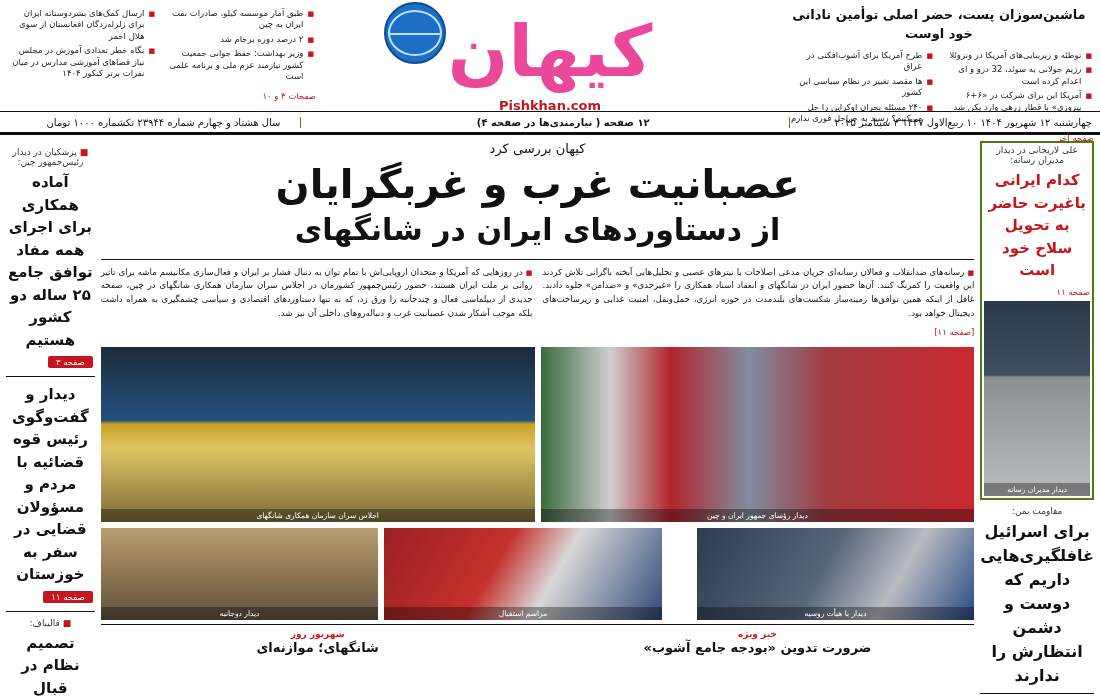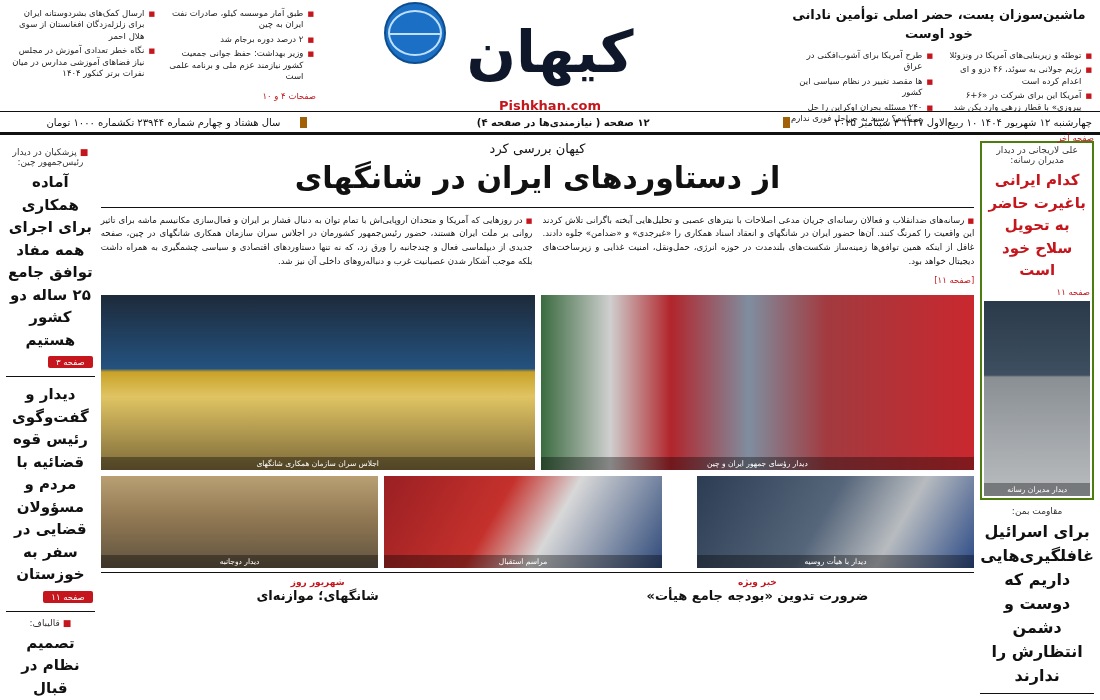--- a/index.html
+++ b/index.html
@@ -26,22 +26,22 @@
   .bullet-mark { color:#c4161c; flex:0 0 auto; font-size:7px; padding-top:2px; }
   .col2 { display:flex; gap:8px; }
   .col2 > div { flex:1 1 0; }
 
   .mast-center {
     position:absolute; left:50%; transform:translateX(-50%);
     top:0; width:360px; text-align:center;
   }
   .logo-wrap { position:relative; height:104px; }
   .kayhan-title {
-    font-size:58px; font-weight:bold; letter-spacing:-2px;
-    color:#0f172a; line-height:104px; direction:rtl;
+    font-size:71px; font-weight:bold; letter-spacing:-2px;
+    color:#ec4899; line-height:104px; direction:rtl;
   }
   .globe {
     position:absolute; top:2px; left:14px; width:62px; height:62px; border-radius:50%;
     background:#1b6fc4; border:2px solid #0d4d8d;
   }
   .globe:before {
     content:""; position:absolute; inset:6px 2px; border:2px solid #bfe0ff; border-radius:50%;
   }
   .globe:after {
     content:""; position:absolute; top:50%; left:3px; right:3px; height:2px; background:#bfe0ff;
@@ -50,21 +50,21 @@
 
   .mast-strip {
     position:absolute; bottom:0; left:0; right:0; height:22px;
     border-top:1px solid #111; border-bottom:1px solid #111;
     display:flex; align-items:center; font-size:10px;
   }
   .strip-cell { padding:0 8px; white-space:nowrap; }
   .strip-left { flex:0 0 300px; text-align:left; }
   .strip-center { flex:1 1 auto; text-align:center; font-weight:bold; }
   .strip-right { flex:0 0 300px; text-align:center;padding-left:35px; }
-  .sep { border-left:7px solid #a16207;padding-left:44px; }
+  .sep { border-left:1px solid #a16207;padding-left:44px; }
 
   
   .content { display:flex; height:563px; }
   .col-right { width:300px; padding:6px 6px 0 3px; }
   .col-main { flex:1 1 auto; padding:6px 3px 0 3px; }
   .col-left { width:300px; padding:6px 3px 0 6px; }
 
   
   .side-box { border-bottom:1px solid #111; padding:6px 2px 8px 2px; }
   .side-kicker { font-size:9px; text-align:center; color:#333; margin-bottom:4px; }
@@ -134,21 +134,21 @@
     <div class="mast-right">
       <div class="mast-head-title">ماشین‌‌سوزان پست، حضر اصلی توأمین نادانی خود اوست</div>
       <div class="col2">
         <div class="bullet-list">
           <div class="bullet-row">
               <span class="bullet-mark">■</span>
               <span>توطئه و زیربنایی‌های آمریکا در ونزوئلا</span>
             </div>
           <div class="bullet-row">
               <span class="bullet-mark">■</span>
-              <span>رژیم جولانی به سوئد، ۴۶ دزو و ای اعدام کرده است</span>
+              <span>رژیم جولانی به سوئد، 32 دزو و ای اعدام کرده است</span>
             </div>
           <div class="bullet-row">
               <span class="bullet-mark">■</span>
               <span>آمریکا این برای شرکت در «۶+۶ پیروزی» با قطار زرهی وارد یکن شد</span>
             </div>
         </div>
         <div class="bullet-list">
           <div class="bullet-row">
               <span class="bullet-mark">■</span>
               <span>طرح آمریکا برای آشوب‌افکنی در عراق</span>
@@ -226,20 +226,21 @@
 
       <div class="side-kicker">مقاومت بمن:</div>
       <div class="side-title" style="font-size:16px">برای اسرائیل غافلگیری‌هایی داریم که دوست و دشمن انتظارش را ندارند</div>
       <div class="hr-blk"></div>
       <div class="body-text">حسام‌الله الشنایی، عضو دفتر سیاسی اصرارالله بمن: اعلام کرد که این غافلگیری‌های واقعی در چنته دارد که نه دوست و نه دشمن انتظار آن را ندارد و در رژه‌های دفاعی این قابلیت‌های فوق‌العاده‌ای وجود دارد. هر غافلگیری‌های بسیار، با نگاه‌های جدید و استراتژی‌های پیشرفته در همه زمینه‌ها در اختیار دارد. اگر منابع و ثروت لازم را داشتیم، از شرایط غیره کرده و برای جهاد خود را با فلسطین نمی‌نشینم. پاسخ بمن به این تجاوز رژیم صهیونیستی، درنتاگرد سنگین خواهد بود. بمن امروز، بیش از هر زمان دیگر، در قبال مبارزه و متجاوزان متحد و مصر است. مقامات این کشور در تنگه قندهار را روی سر می‌گذارند. اسکارلت رای یک ویژگی خاص دارد چرا که در مسافت ۸۰۰ مایل دریایی دور از سواحل بمن و برای سواحل عربستان انجام شده است.</div>
 
     </div>
 
     <div class="col-main">
       <div class="main-kicker">کیهان بررسی کرد</div>
+      <div class="main-head">عصبانیت غرب و غربگرایان</div>
       <div class="main-sub">از دستاوردهای ایران در شانگهای</div>
 
       <div class="main-cols">
         <div>
           <span class="bullet-mark">■</span>
           <span>رسانه‌های ضدانقلاب و فعالان رسانه‌ای جریان مدعی اصلاحات با نیترهای عصبی و تحلیل‌هایی آبخته باگرانی تلاش کردند این واقعیت را کمرنگ کنند. آن‌ها حضور ایران در شانگهای و انعقاد اسناد همکاری را «غیرجدی» و «ضدامن» جلوه دادند. غافل از اینکه همین توافق‌ها زمینه‌ساز شکست‌های بلندمدت در حوزه انرژی، حمل‌ونقل، امنیت غذایی و زیرساخت‌های دیجیتال خواهد بود.</span>
           <span class="page-ref">[صفحه ۱۱]</span>
         </div>
         <div>
           <span class="bullet-mark">■</span>
@@ -264,21 +265,21 @@
           <div class="ph-cap">مراسم استقبال</div>
         </div>
         <div class="ph meet2">
           <div class="ph-cap">دیدار دوجانبه</div>
         </div>
       </div>
 
       <div class="bottom-strip">
         <div class="bs-item">
           <div class="bs-tag">خبر ویژه</div>
-          <div class="bs-title">ضرورت تدوین «بودجه جامع هیأت»</div>
+          <div class="bs-title">ضرورت تدوین «بودجه جامع آشوب»</div>
         </div>
         <div class="bs-item">
           <div class="bs-tag">شهریور روز</div>
           <div class="bs-title">شانگهای؛ موازنه‌ای</div>
         </div>
       </div>
     </div>
 
     <div class="col-left">
 

